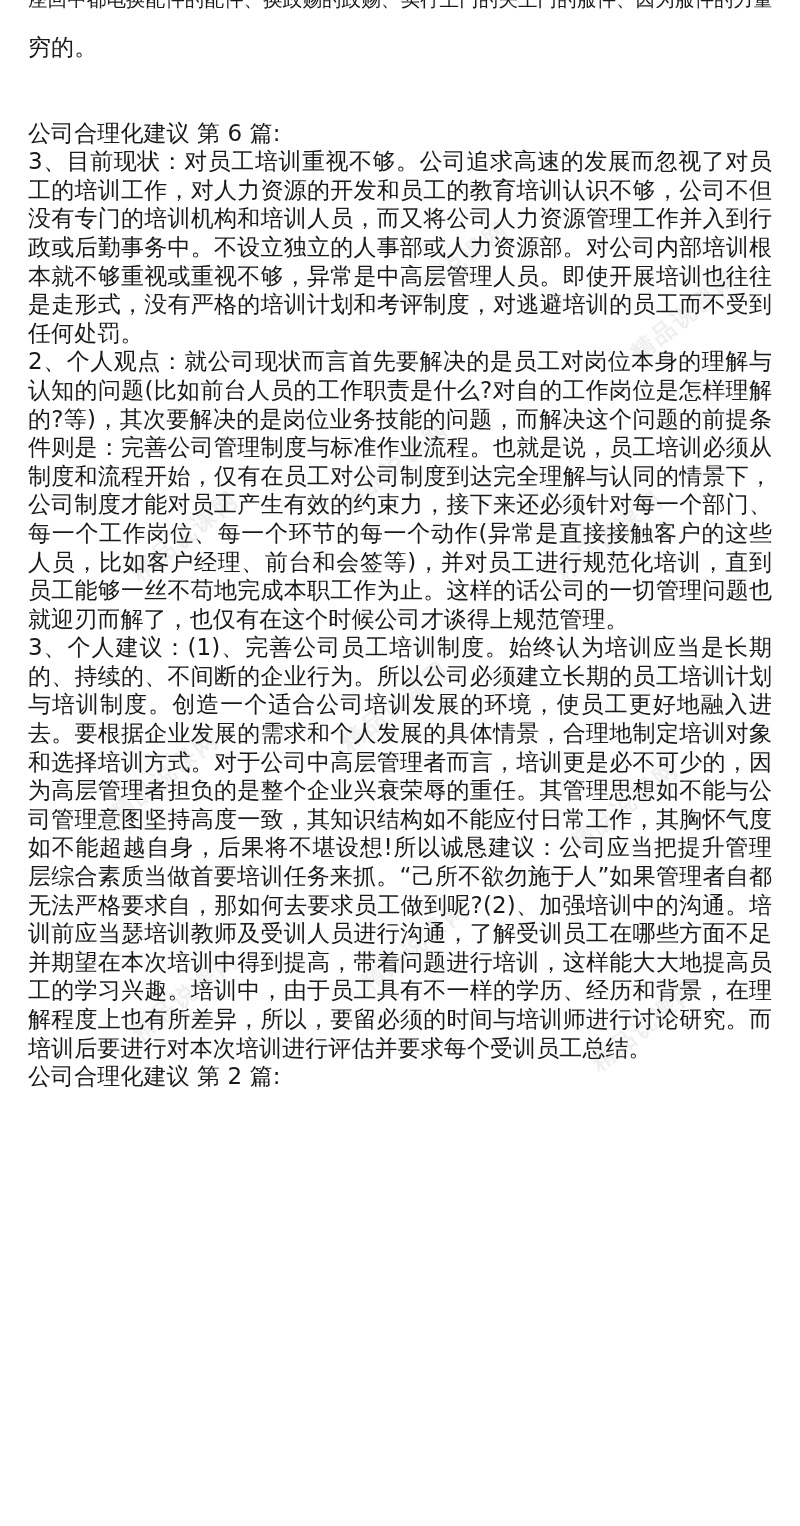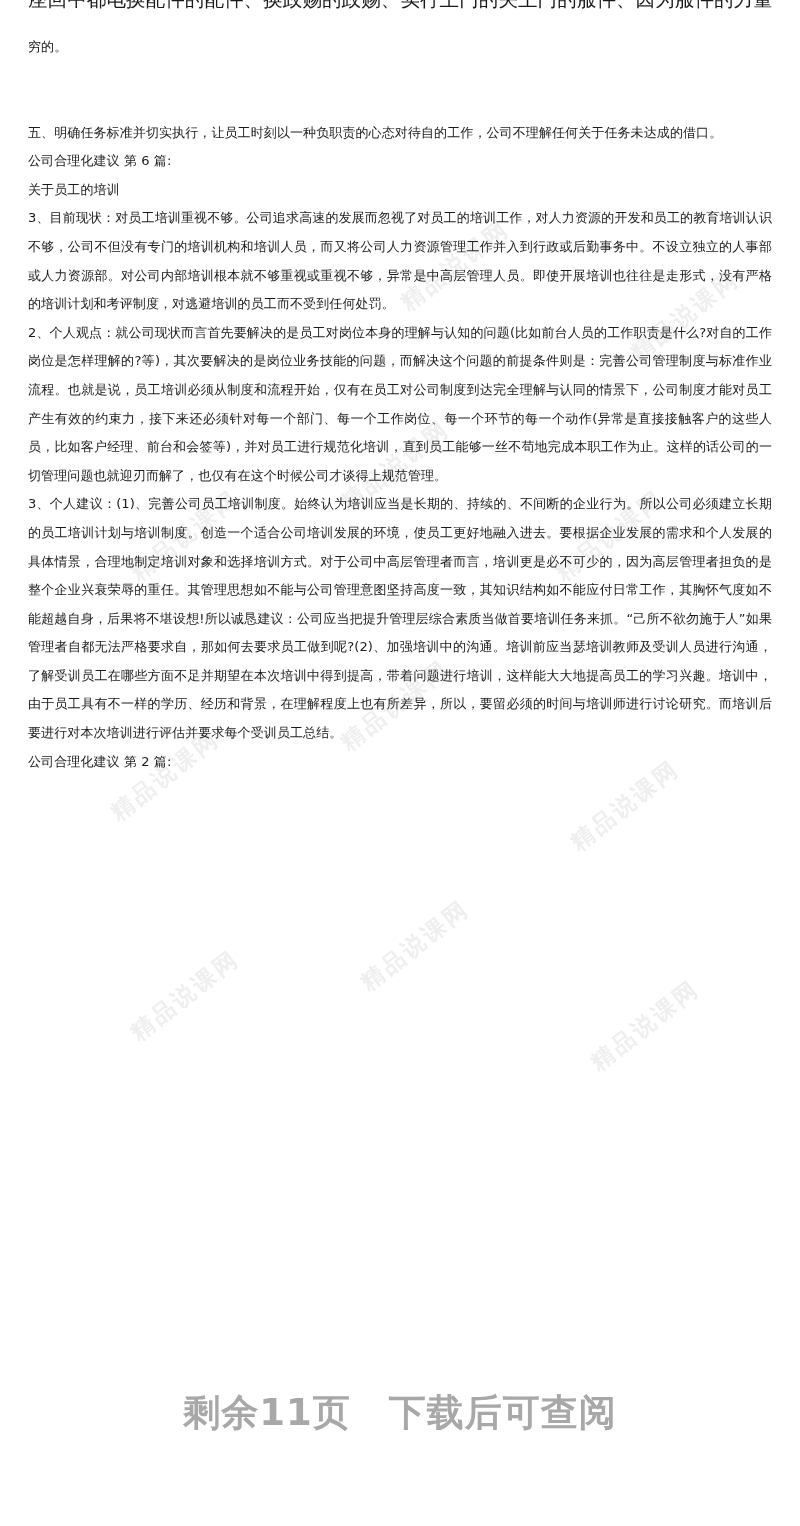--- a/index.html
+++ b/index.html
@@ -65,21 +65,21 @@
     color: #1a1a1a;
     letter-spacing: 0.1px;
     text-align: justify;
     text-align-last: justify;
     white-space: nowrap;
   }
 
   .para {
     margin: 0;
     padding: 0;
-    font-size: 13px;
+    font-size: 23px;
     line-height: 28.6px;
     color: #1a1a1a;
     text-align: justify;
     letter-spacing: 0.1px;
     word-break: break-all;
   }
   .para.nowrap-line {
     text-align: left;
   }
 
@@ -131,27 +131,22 @@
 
   <div id="doc-body">
 
     <div class="clip-top">
       <div class="line">座回中都电换配件的配件、换政赐的政赐、实行上门的关上门的服件、因为服件的力量是无</div>
     </div>
 
     <div id="text-flow">
       <p class="para nowrap-line">穷的。</p>
       <div class="spacer-lg"></div>
-      <p class="para">五、明确任务标准并切实执行，让员工时刻以一种负职责的心态对待自的工作，公司不理解任何关于任务未达成的借口。</p>
       <p class="para nowrap-line">公司合理化建议  第 6 篇:</p>
-      <p class="para nowrap-line">关于员工的培训</p>
       <p class="para">3、目前现状：对员工培训重视不够。公司追求高速的发展而忽视了对员工的培训工作，对人力资源的开发和员工的教育培训认识不够，公司不但没有专门的培训机构和培训人员，而又将公司人力资源管理工作并入到行政或后勤事务中。不设立独立的人事部或人力资源部。对公司内部培训根本就不够重视或重视不够，异常是中高层管理人员。即使开展培训也往往是走形式，没有严格的培训计划和考评制度，对逃避培训的员工而不受到任何处罚。</p>
       <p class="para">2、个人观点：就公司现状而言首先要解决的是员工对岗位本身的理解与认知的问题(比如前台人员的工作职责是什么?对自的工作岗位是怎样理解的?等)，其次要解决的是岗位业务技能的问题，而解决这个问题的前提条件则是：完善公司管理制度与标准作业流程。也就是说，员工培训必须从制度和流程开始，仅有在员工对公司制度到达完全理解与认同的情景下，公司制度才能对员工产生有效的约束力，接下来还必须针对每一个部门、每一个工作岗位、每一个环节的每一个动作(异常是直接接触客户的这些人员，比如客户经理、前台和会签等)，并对员工进行规范化培训，直到员工能够一丝不苟地完成本职工作为止。这样的话公司的一切管理问题也就迎刃而解了，也仅有在这个时候公司才谈得上规范管理。</p>
       <p class="para">3、个人建议：(1)、完善公司员工培训制度。始终认为培训应当是长期的、持续的、不间断的企业行为。所以公司必须建立长期的员工培训计划与培训制度。创造一个适合公司培训发展的环境，使员工更好地融入进去。要根据企业发展的需求和个人发展的具体情景，合理地制定培训对象和选择培训方式。对于公司中高层管理者而言，培训更是必不可少的，因为高层管理者担负的是整个企业兴衰荣辱的重任。其管理思想如不能与公司管理意图坚持高度一致，其知识结构如不能应付日常工作，其胸怀气度如不能超越自身，后果将不堪设想!所以诚恳建议：公司应当把提升管理层综合素质当做首要培训任务来抓。“己所不欲勿施于人”如果管理者自都无法严格要求自，那如何去要求员工做到呢?(2)、加强培训中的沟通。培训前应当瑟培训教师及受训人员进行沟通，了解受训员工在哪些方面不足并期望在本次培训中得到提高，带着问题进行培训，这样能大大地提高员工的学习兴趣。培训中，由于员工具有不一样的学历、经历和背景，在理解程度上也有所差异，所以，要留必须的时间与培训师进行讨论研究。而培训后要进行对本次培训进行评估并要求每个受训员工总结。</p>
       <p class="para nowrap-line">公司合理化建议  第 2 篇:</p>
     </div>
   </div>
 
-  <div id="footer-notice">
-    <span class="notice-text">剩余11页　下载后可查阅</span>
-  </div>
 
 </div>
 
 </body></html>

